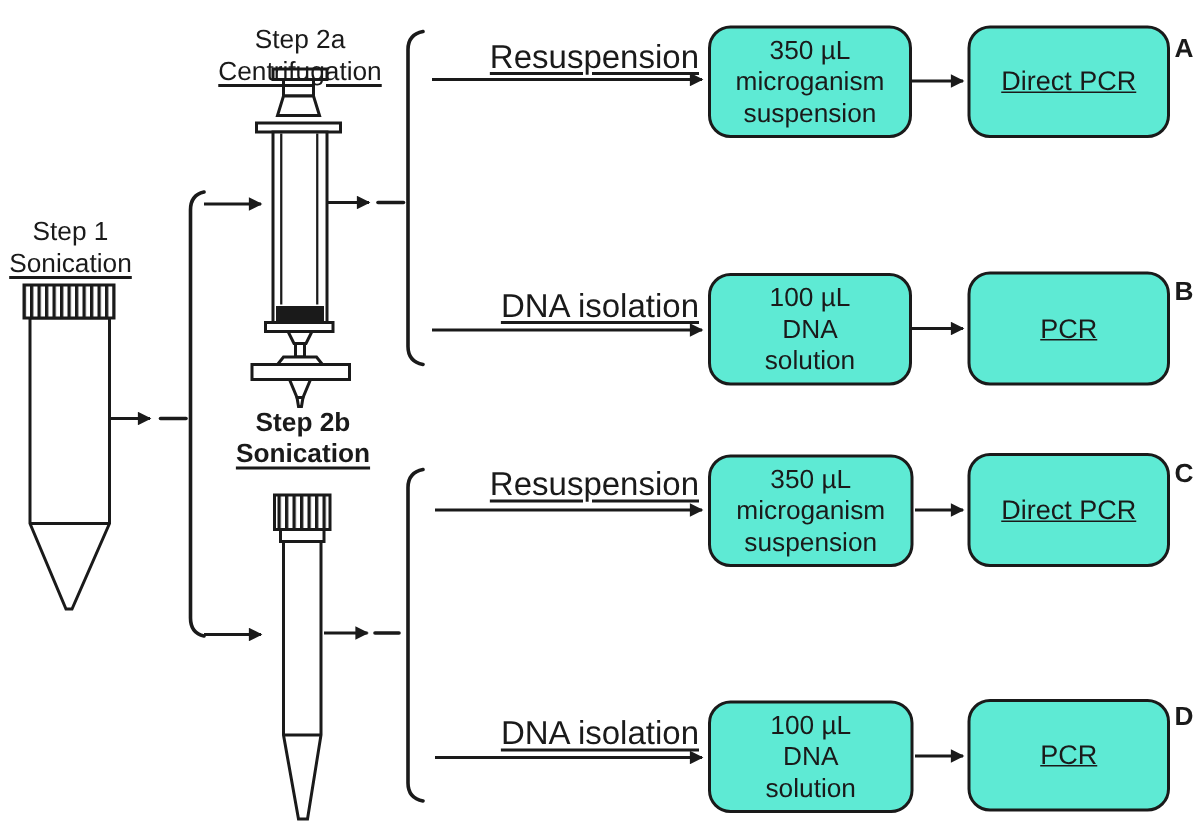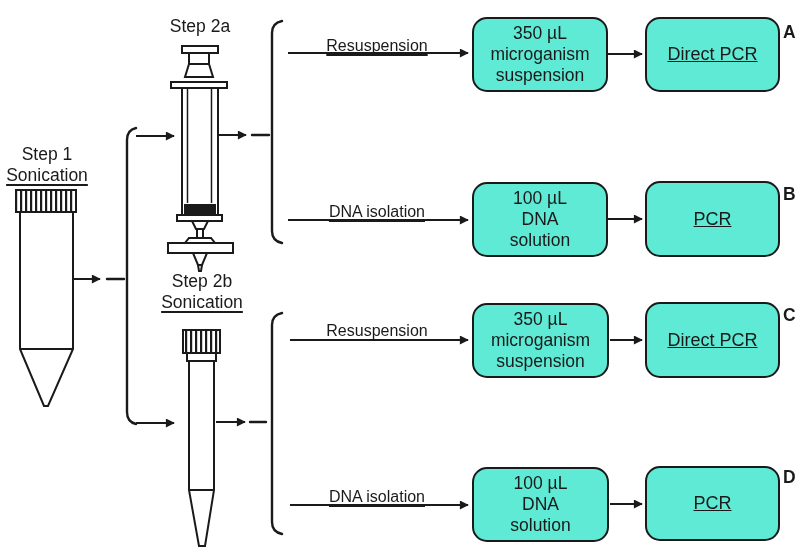--- a/index.html
+++ b/index.html
@@ -6,22 +6,22 @@
   .canvas {
     position:relative; width:800px; height:555px; background:#ffffff;
     font-family:"Liberation Sans", sans-serif; color:#1a1a1a; overflow:hidden;
   }
   .abs { position:absolute; }
   svg.layer { position:absolute; left:0; top:0; }
   .step-label { text-align:center; font-size:17.5px; line-height:21px; white-space:nowrap; }
   .step-label span { display:block; }
   .u { text-decoration:underline; text-underline-offset:3px; text-decoration-thickness:1.6px; }
   .process-label {
-    text-align:center; font-size:16px; white-space:nowrap;
-    text-decoration:underline; text-underline-offset:3px; text-decoration-thickness:1.6px;margin-top:12px;
+    text-align:right; font-size:22px; white-space:nowrap;
+    text-decoration:underline; text-underline-offset:3px; text-decoration-thickness:1.6px;
   }
   .box {
     border:2px solid #1a1a1a; border-radius:15px; background:#5eead4;
     display:flex; flex-direction:column; justify-content:center; align-items:center;
     text-align:center; font-size:17.5px; line-height:21px; box-sizing:border-box;
   }
   .box span { display:block; }
   .result-box { font-size:18px;text-decoration:underline; }
   .branch-letter { font-weight:bold; font-size:17.5px; }
 </style>
@@ -104,22 +104,23 @@
       <line x1="610" y1="504" x2="642" y2="504" marker-end="url(#ah)"></line>
     </g>
   </svg>
 
   <div class="abs step-label" style="left:-3px; top:144px; width:100px;">
     <span>Step 1</span>
     <span class="u">Sonication</span>
   </div>
   <div class="abs step-label" style="left:139px; top:16px; width:122px;">
     <span>Step 2a</span>
+    <span class="u">Centrifugation</span>
   </div>
-  <div class="abs step-label" style="left:141px; top:271px; width:122px;">
+  <div class="abs step-label" style="left:141px; top:271px; width:122px;font-weight:bold;">
     <span>Step 2b</span>
     <span class="u">Sonication</span>
   </div>
 
   <div class="abs process-label" style="left:288px; top:25px; width:178px;">Resuspension</div>
   <div class="abs box" style="left:472px; top:17px; width:136px; height:75px;">
     <span>350 µL</span>
     <span>microganism</span>
     <span>suspension</span>
   </div>

